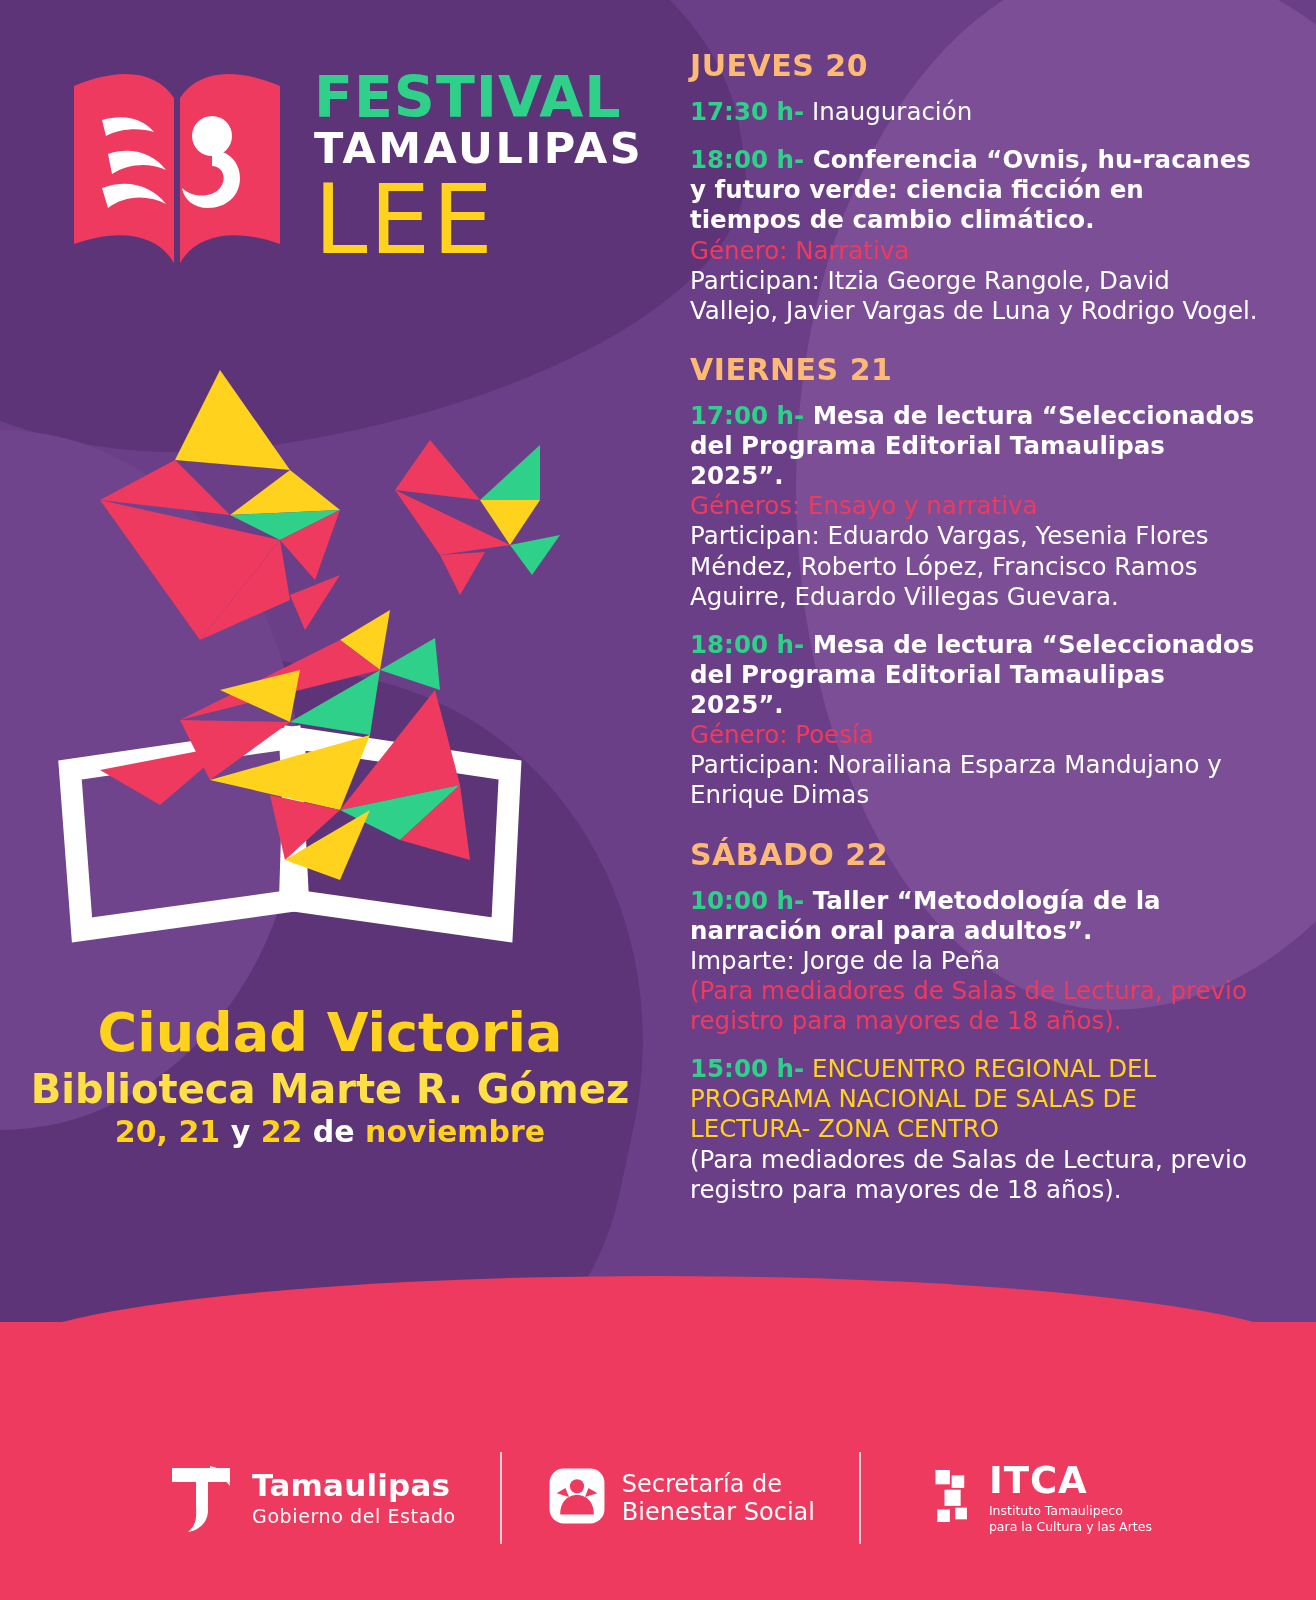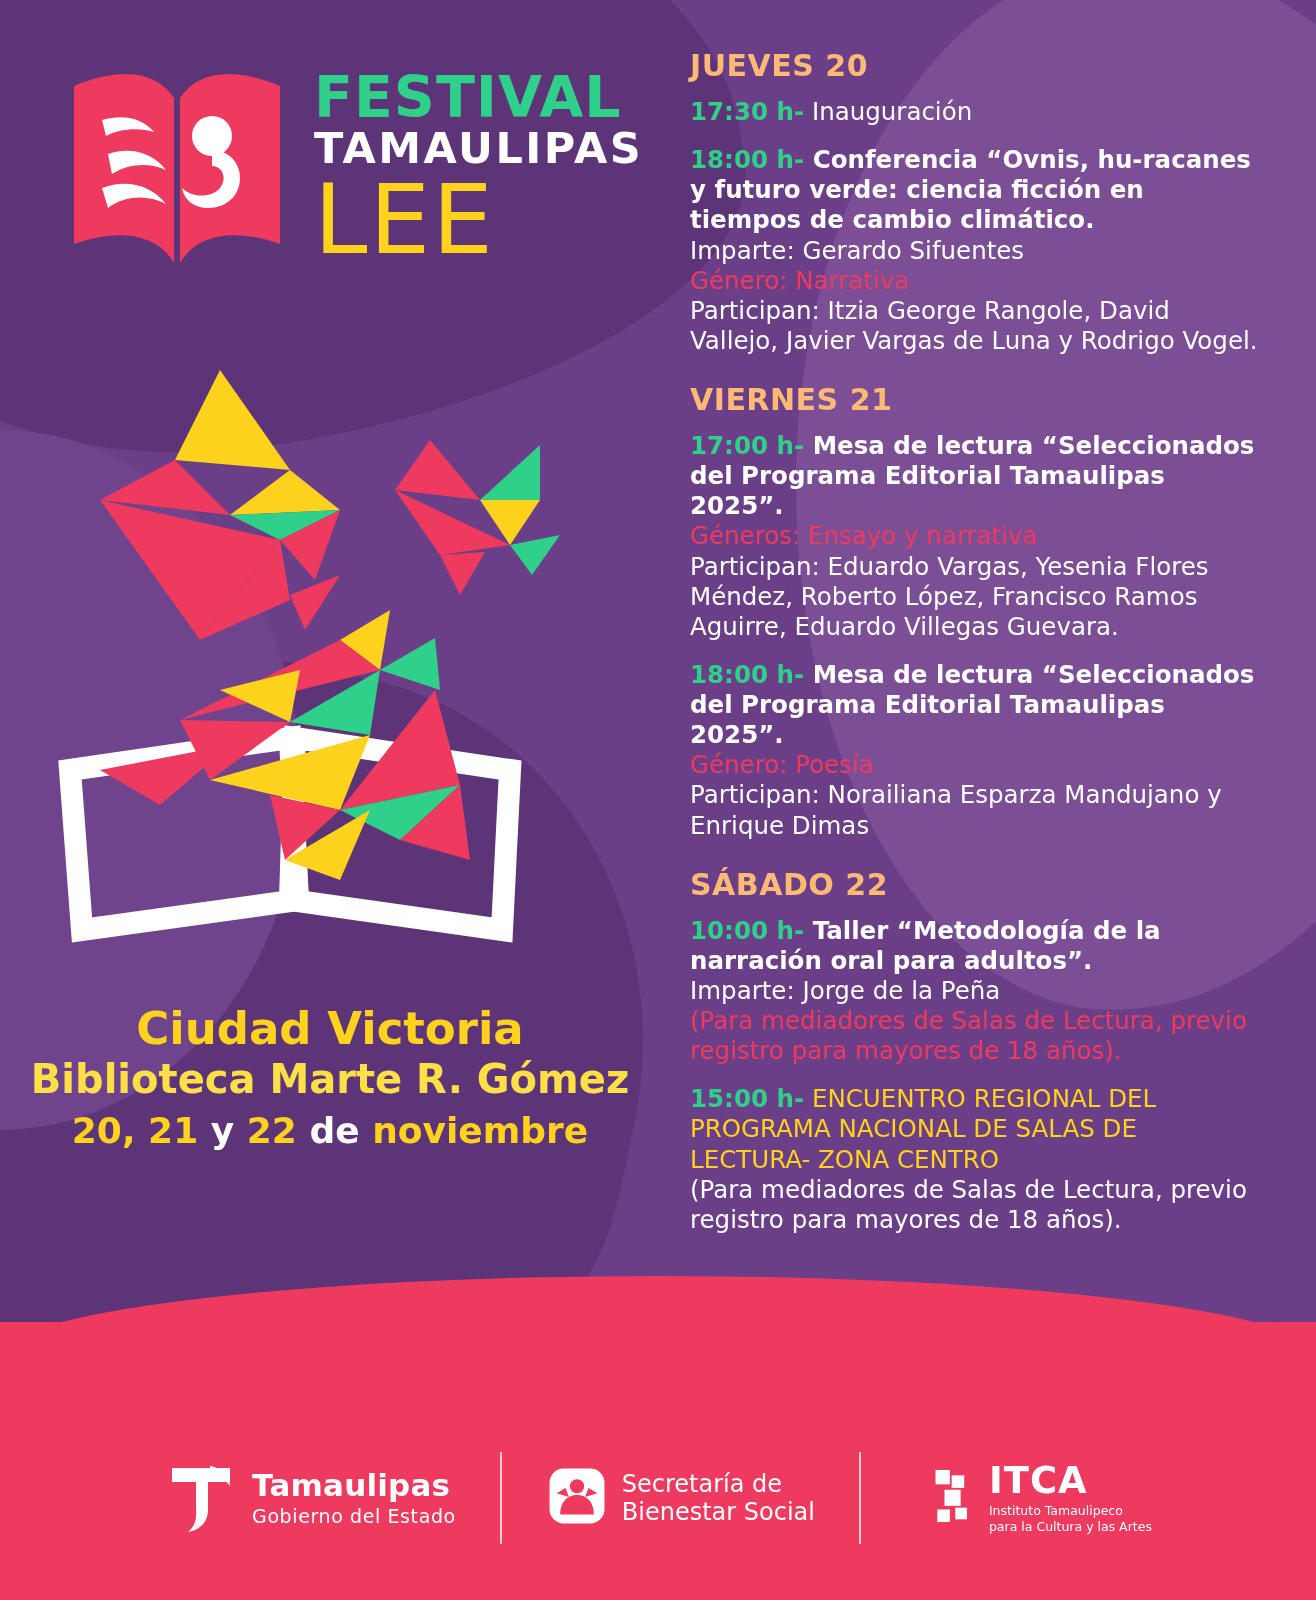--- a/index.html
+++ b/index.html
@@ -129,27 +129,27 @@
   }
 
   .art { position: absolute; top: 340px; left: 40px; width: 600px; height: 620px; }
 
   .place {
     position: absolute;
     top: 1005px; left: 0; width: 660px;
     text-align: center;
   }
   .city {
-    font-size: 45px; font-weight: bold; color: #ffd21e; line-height: 1.05;
+    font-size: 54px; font-weight: bold; color: #ffd21e; line-height: 1.05;
   }
   .venue {
     font-size: 40px; font-weight: bold; color: #fde047; line-height: 1.25; margin-top: 2px;
   }
   .dates {
-    font-size: 36px; font-weight: bold; color: #ffffff; margin-top: 6px; text-align: center;
+    font-size: 30px; font-weight: bold; color: #ffffff;  text-align: center;
   }
   .dates .num { color: #ffd21e; }
   .dates .month { color: #ffd21e; }
 
   
   .right-col {
     position: absolute;
     top: 48px; left: 690px;
     width: 570px;
     z-index: 4;
@@ -246,21 +246,20 @@
     </div>
   </div>
 
   <div class="right-col" id="schedule">
       <div class="day-head">JUEVES 20</div>
       <div class="entry">
         <p><span class="time">17:30 h-</span><span class="plain"> Inauguración</span></p>
       </div>
       <div class="entry">
         <p><span class="time">18:00 h-</span><span class="bold plain"> Conferencia “Ovnis, hu-racanes y futuro verde: ciencia ficción en tiempos de cambio climático.</span></p>
-        <div class="plain">Imparte: Gerardo Sifuentes</div>
         <div class="genre">Género: Narrativa</div>
         <div class="plain">Participan: Itzia George Rangole, David Vallejo, Javier Vargas de Luna y Rodrigo Vogel.</div>
       </div>
       <div class="day-head spaced">VIERNES 21</div>
       <div class="entry">
         <p><span class="time">17:00 h-</span><span class="bold plain"> Mesa de lectura “Seleccionados del Programa Editorial Tamaulipas 2025”.</span></p>
         <div class="genre">Géneros: Ensayo y narrativa</div>
         <div class="plain">Participan: Eduardo Vargas, Yesenia Flores Méndez, Roberto López, Francisco Ramos Aguirre, Eduardo Villegas Guevara.</div>
       </div>
       <div class="entry">

